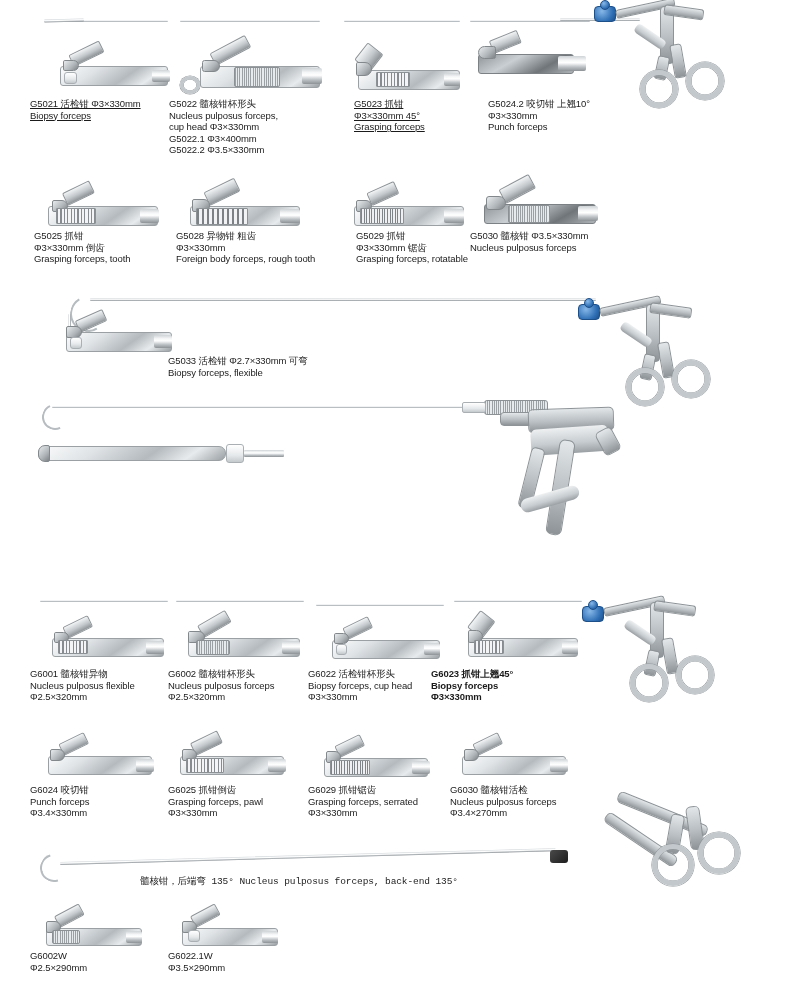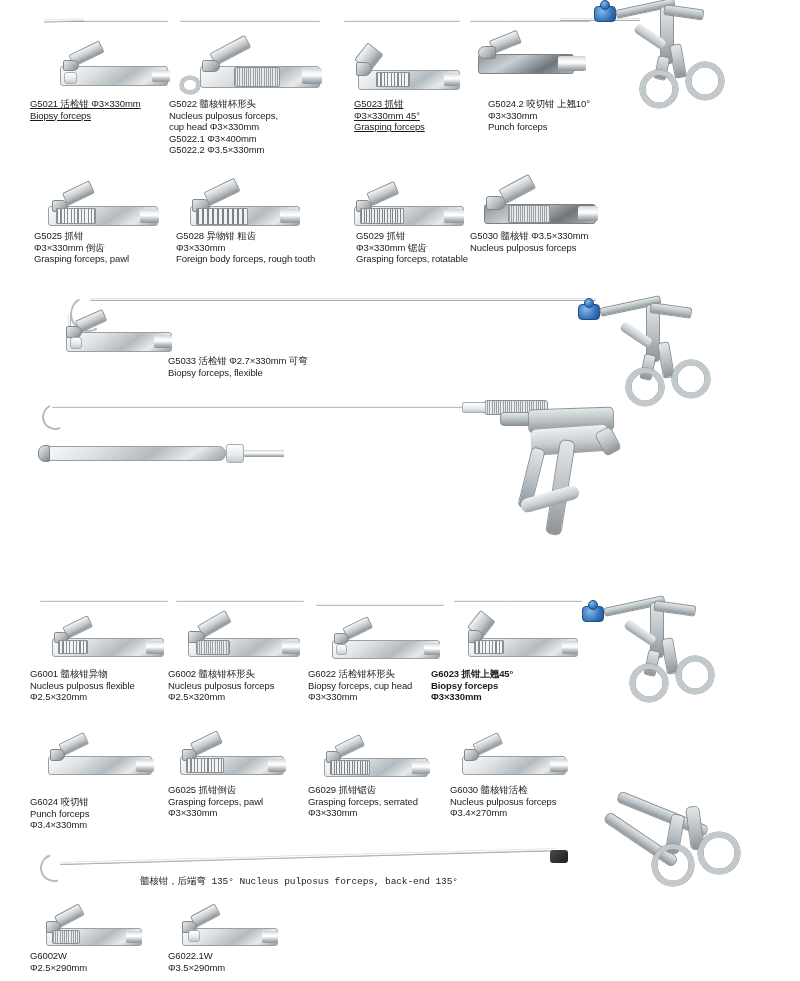--- a/index.html
+++ b/index.html
@@ -222,21 +222,21 @@
 
   <div class="art" style="left:34px;top:178px;width:125px;height:60px;">
     <div class="head" style="left:14px;top:28px;width:110px;height:20px;border-radius:3px;"></div>
     <div class="jaw-up" style="left:34px;top:14px;width:30px;height:14px;transform:rotate(-26deg);transform-origin:left bottom;"></div>
     <div class="tip" style="left:18px;top:22px;width:16px;height:12px;border-radius:2px 6px 6px 2px;"></div>
     <div class="teeth" style="left:22px;top:30px;width:40px;height:16px;"></div>
     <div class="shaft" style="left:106px;top:31px;width:19px;height:14px;border-radius:2px;"></div>
   </div>
   <div class="cap" style="left:34px;top:230px;width:150px;">G5025 抓钳
 Φ3×330mm 倒齿
-Grasping forceps, pawl</div>
+Grasping forceps, tooth</div>
 
   <div class="art" style="left:176px;top:178px;width:125px;height:60px;">
     <div class="head" style="left:14px;top:28px;width:110px;height:20px;border-radius:3px;"></div>
     <div class="jaw-up" style="left:34px;top:13px;width:34px;height:15px;transform:rotate(-26deg);transform-origin:left bottom;"></div>
     <div class="tip" style="left:16px;top:21px;width:18px;height:13px;border-radius:2px 6px 6px 2px;"></div>
     <div class="teeth" style="left:20px;top:30px;width:52px;height:17px;background:repeating-linear-gradient(to right,#7b8185 0px,#7b8185 2px,#f0f2f3 2px,#f0f2f3 5px);"></div>
     <div class="shaft" style="left:104px;top:31px;width:20px;height:14px;border-radius:2px;"></div>
   </div>
   <div class="cap" style="left:176px;top:230px;width:180px;">G5028 异物钳 粗齿
 Φ3×330mm
@@ -374,21 +374,21 @@
     <div class="ring" style="left:60px;top:74px;width:38px;height:38px;"></div>
     <div class="ring" style="left:106px;top:66px;width:38px;height:38px;"></div>
   </div>
 
   <div class="art" style="left:36px;top:734px;width:120px;height:52px;">
     <div class="head" style="left:12px;top:22px;width:104px;height:19px;border-radius:3px;"></div>
     <div class="jaw-up" style="left:28px;top:9px;width:28px;height:13px;transform:rotate(-26deg);transform-origin:left bottom;"></div>
     <div class="tip" style="left:14px;top:15px;width:15px;height:12px;border-radius:2px 6px 6px 2px;"></div>
     <div class="shaft" style="left:100px;top:25px;width:18px;height:13px;border-radius:2px;"></div>
   </div>
-  <div class="cap" style="left:30px;top:784px;width:140px;margin-top:12px;">G6024 咬切钳
+  <div class="cap" style="left:30px;top:784px;width:140px;">G6024 咬切钳
 Punch forceps
 Φ3.4×330mm</div>
 
   <div class="art" style="left:168px;top:734px;width:120px;height:52px;">
     <div class="head" style="left:12px;top:22px;width:104px;height:19px;border-radius:3px;"></div>
     <div class="jaw-up" style="left:28px;top:8px;width:30px;height:14px;transform:rotate(-26deg);transform-origin:left bottom;"></div>
     <div class="tip" style="left:14px;top:15px;width:15px;height:12px;border-radius:2px 6px 6px 2px;"></div>
     <div class="teeth" style="left:18px;top:24px;width:38px;height:15px;"></div>
     <div class="shaft" style="left:100px;top:25px;width:18px;height:13px;border-radius:2px;"></div>
   </div>

